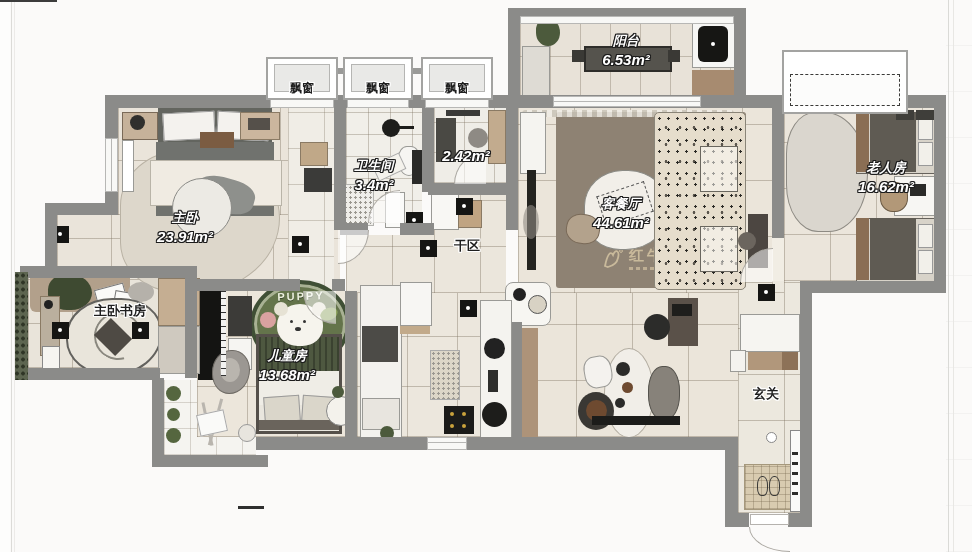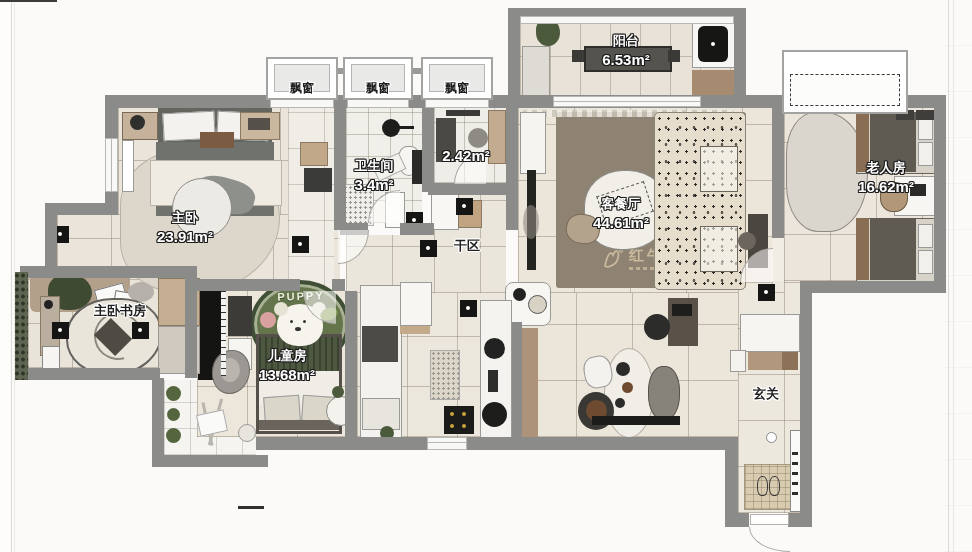--- a/index.html
+++ b/index.html
@@ -13,21 +13,21 @@
   .winov{position:absolute;z-index:45;background:#f8f8f6;border:1px solid #b7b7b5;box-sizing:border-box;}
   .arc{position:absolute;z-index:46;border:1.4px solid #aba8a2;background:rgba(255,255,255,.55);box-sizing:border-box;}
   .bay{position:absolute;z-index:47;background:#ffffff;border:2px solid #a3a3a1;box-sizing:border-box;}
   .bay .sill{position:absolute;left:6px;top:5px;right:6px;bottom:6px;background:#e9e9e7;border:1px solid #b5b5b3;}
   .spot{position:absolute;width:17px;height:17px;background:#151513;z-index:32;}
   .spot::after{content:"";position:absolute;left:6px;top:6px;width:4px;height:4px;background:#fff;border-radius:50%;}
   .lbl{position:absolute;z-index:60;font-weight:bold;text-align:center;transform:translateX(-50%);
        line-height:1.3;white-space:nowrap;}
   .lbl .nm{font-size:13px;}
   .lbl .ar{font-size:15px;}
-  .light{color:#ffffff;text-shadow:-1px -1px 0 #1c1c1c,1px -1px 0 #1c1c1c,-1px 1px 0 #1c1c1c,1px 1px 0 #1c1c1c,0 -1px 0 #1c1c1c,0 1px 0 #1c1c1c,-1px 0 0 #1c1c1c,1px 0 0 #1c1c1c;}
+  .light{color:#ffffff;text-shadow:-1px -1px 0 #1c1c1c,1px -1px 0 #1c1c1c,-1px 1px 0 #1c1c1c,1px 1px 0 #1c1c1c,0 -1px 0 #1c1c1c,0 1px 0 #1c1c1c,-1px 0 0 #1c1c1c,1px 0 0 #1c1c1c;font-style:italic;}
   .dark{color:#1f1f1f;text-shadow:-1px -1px 0 #fff,1px -1px 0 #fff,-1px 1px 0 #fff,1px 1px 0 #fff,0 -1px 0 #fff,0 1px 0 #fff,-1px 0 0 #fff,1px 0 0 #fff;}
   .g22{background-image:repeating-linear-gradient(0deg,rgba(120,108,90,.35) 0 1px,transparent 1px 22px),repeating-linear-gradient(90deg,rgba(120,108,90,.35) 0 1px,transparent 1px 22px);}
   .g30{background-image:repeating-linear-gradient(0deg,rgba(120,108,90,.35) 0 1px,transparent 1px 30px),repeating-linear-gradient(90deg,rgba(120,108,90,.35) 0 1px,transparent 1px 30px);}
   .g26{background-image:repeating-linear-gradient(0deg,rgba(120,108,90,.25) 0 1px,transparent 1px 26px),repeating-linear-gradient(90deg,rgba(120,108,90,.25) 0 1px,transparent 1px 26px);}
   .g44{background-image:repeating-linear-gradient(0deg,rgba(120,108,90,.38) 0 1px,transparent 1px 44px),repeating-linear-gradient(90deg,rgba(120,108,90,.38) 0 1px,transparent 1px 44px);}
   .g46{background-image:repeating-linear-gradient(0deg,rgba(120,108,90,.38) 0 1px,transparent 1px 46px),repeating-linear-gradient(90deg,rgba(120,108,90,.38) 0 1px,transparent 1px 46px);}
   .g50{background-image:repeating-linear-gradient(0deg,rgba(120,108,90,.38) 0 1px,transparent 1px 50px),repeating-linear-gradient(90deg,rgba(120,108,90,.38) 0 1px,transparent 1px 50px);}
   .g54{background-image:repeating-linear-gradient(0deg,rgba(120,108,90,.38) 0 1px,transparent 1px 54px),repeating-linear-gradient(90deg,rgba(120,108,90,.38) 0 1px,transparent 1px 54px);}
   .g36{background-image:repeating-linear-gradient(0deg,rgba(120,108,90,.3) 0 1px,transparent 1px 36px),repeating-linear-gradient(90deg,rgba(120,108,90,.3) 0 1px,transparent 1px 36px);}
   .planks{background-image:repeating-linear-gradient(90deg,rgba(120,108,90,.35) 0 1px,transparent 1px 30px),linear-gradient(transparent 40px,rgba(120,108,90,.35) 40px,rgba(120,108,90,.35) 41px,transparent 41px);}

